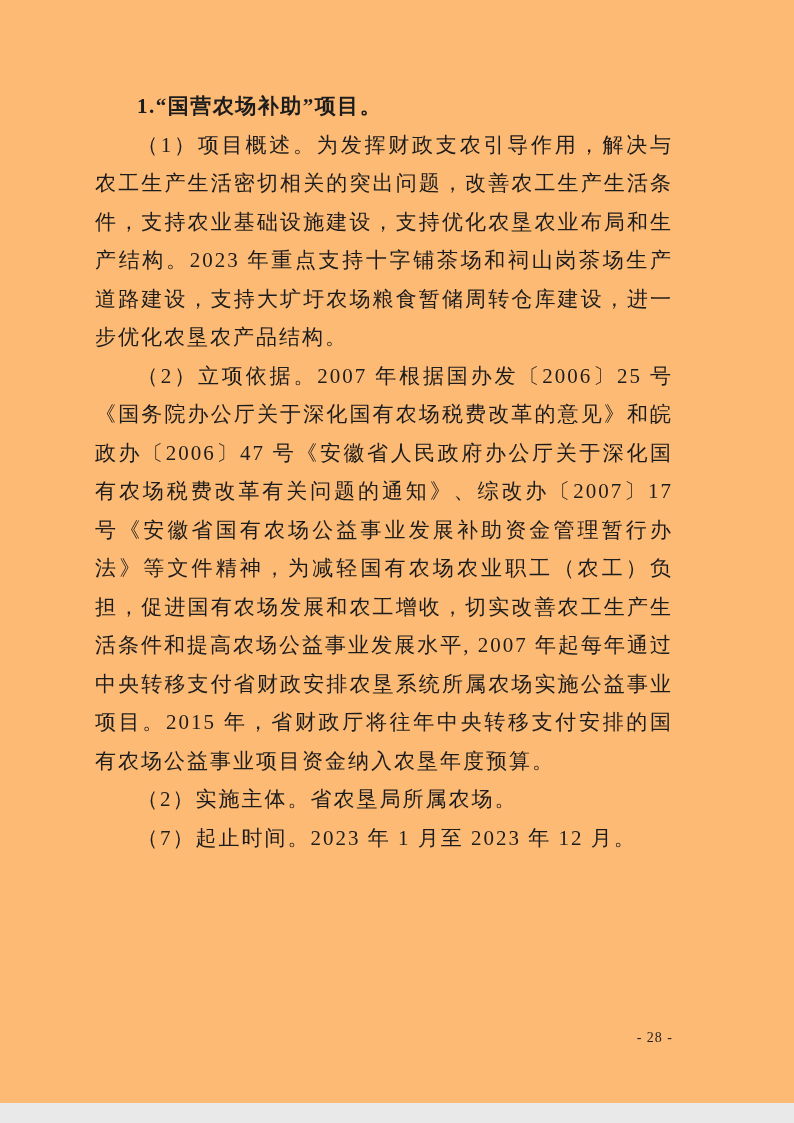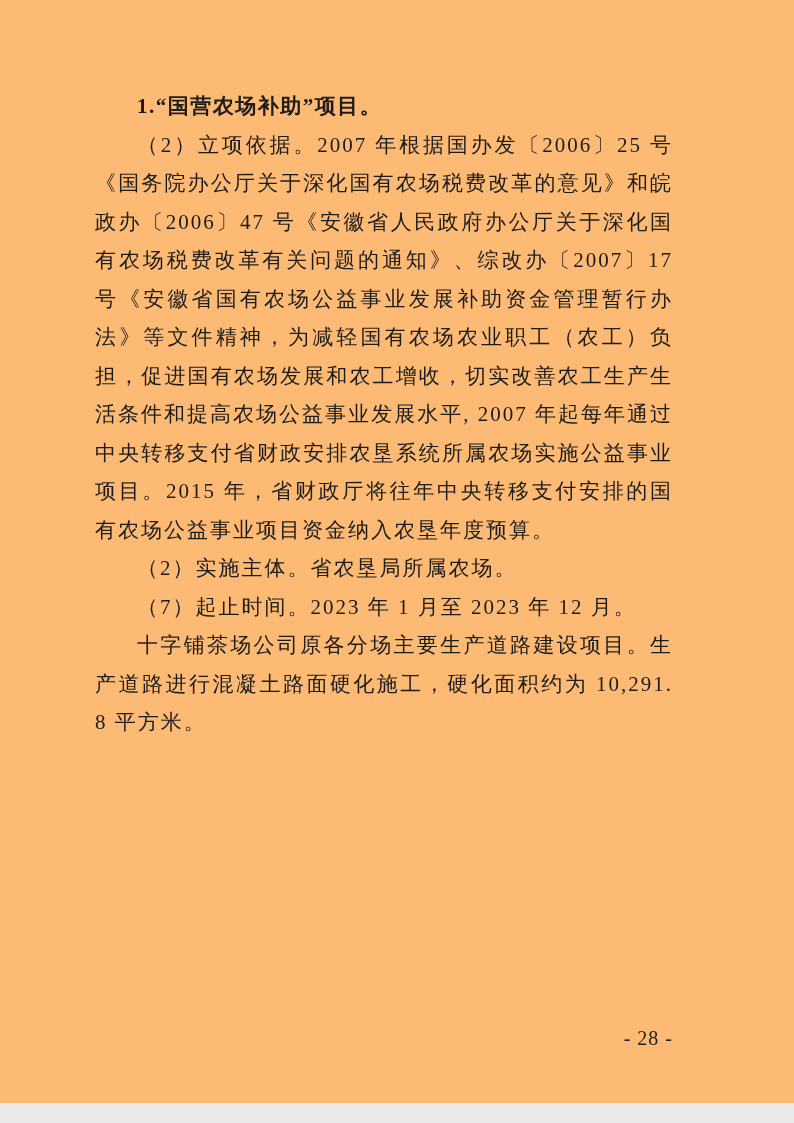--- a/index.html
+++ b/index.html
@@ -33,32 +33,32 @@
     word-break: break-all;
   }
   .content p.heading {
     font-weight: bold;
     letter-spacing: 1.5px;
   }
   .page-number {
     position: absolute;
     top: 1026px;
     right: 121px;
-    font-size: 20px;
+    font-size: 14px;
     line-height: 24px;
     letter-spacing: 1px;
     color: #222222;
     text-align: right;
   }
 </style>
 </head>
 <body>
 
 <div class="page">
   <div class="content">
     <p class="heading">1.“国营农场补助”项目。</p>
+    <p>（1）项目概述。为发挥财政支农引导作用，解决与农工生产生活密切相关的突出问题，改善农工生产生活条件，支持农业基础设施建设，支持优化农垦农业布局和生产结构。2023 年重点支持十字铺茶场和祠山岗茶场生产道路建设，支持大圹圩农场粮食暂储周转仓库建设，进一步优化农垦农产品结构。</p>
     <p>（2）立项依据。2007 年根据国办发〔2006〕25 号《国务院办公厅关于深化国有农场税费改革的意见》和皖政办〔2006〕47 号《安徽省人民政府办公厅关于深化国有农场税费改革有关问题的通知》、综改办〔2007〕17 号《安徽省国有农场公益事业发展补助资金管理暂行办法》等文件精神，为减轻国有农场农业职工（农工）负担，促进国有农场发展和农工增收，切实改善农工生产生活条件和提高农场公益事业发展水平, 2007 年起每年通过中央转移支付省财政安排农垦系统所属农场实施公益事业项目。2015 年，省财政厅将往年中央转移支付安排的国有农场公益事业项目资金纳入农垦年度预算。</p>
     <p>（2）实施主体。省农垦局所属农场。</p>
     <p>（7）起止时间。2023 年 1 月至 2023 年 12 月。</p>
-    <p>十字铺茶场公司原各分场主要生产道路建设项目。生产道路进行混凝土路面硬化施工，硬化面积约为 10,291.8 平方米。</p>
   </div>
   <div class="page-number">- 28 -</div>
 </div>
 
 </body></html>

